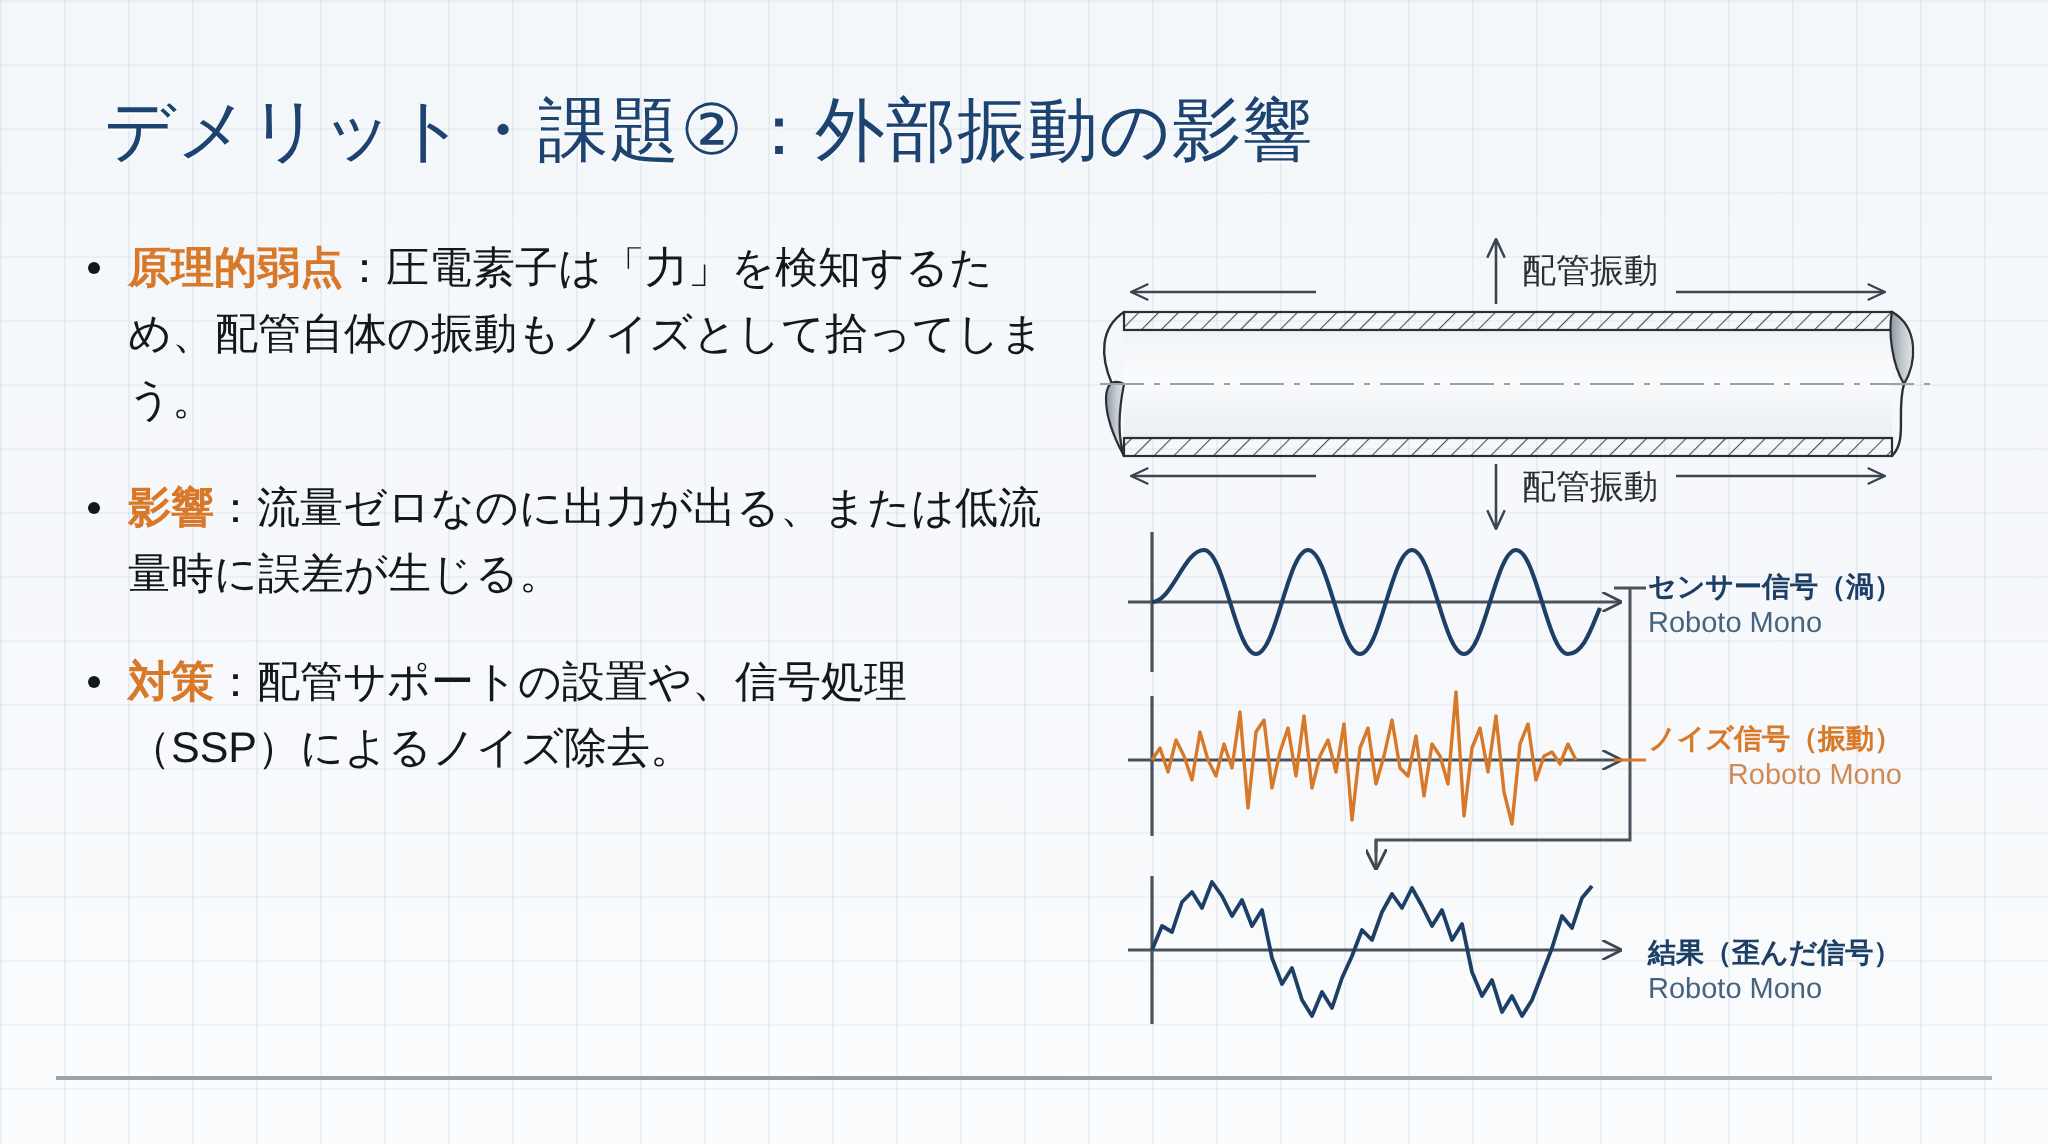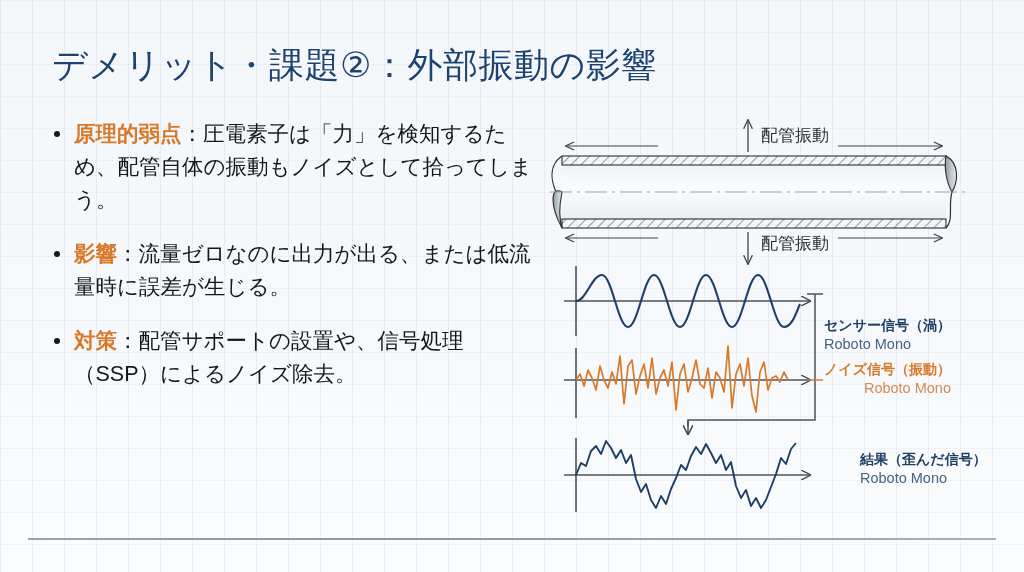--- a/index.html
+++ b/index.html
@@ -30,21 +30,21 @@
     font-size: 35px;
     font-weight: normal;
     color: #1d4470;
     letter-spacing: 0.5px;
     text-shadow: 0 1px 1px rgba(255,255,255,0.8);
     white-space: nowrap;
   }
   
   #bullets {
     position: absolute;
-    left: 48px;
+    left: 38px;
     top: 118px;
     width: 490px;
   }
   .bullet {
     position: relative;
     padding-left: 26px;
     margin-bottom: 21px;
     font-size: 21.5px;
     line-height: 33px;
     color: #14181d;
@@ -85,23 +85,23 @@
   .legend .l2 {
     font-family: Liberation Sans, sans-serif;
     font-size: 14.5px;
     line-height: 19px;
   }
   .legend.navy .l1 { color: #1d3f66; }
   .legend.navy .l2 { color: #46637f; }
   .legend.orange .l1 { color: #d8792a; }
   .legend.orange .l2 { color: #d08b55; }
 
-  #legend-sensor { left: 824px; top: 284px; margin-top: 32px; }
+  #legend-sensor { left: 824px; top: 284px; }
   #legend-noise  { left: 824px; top: 360px; text-align: right; }
-  #legend-result { left: 824px; top: 450px; margin-left: 36px; }
+  #legend-result { left: 824px; top: 467px; }
 
   
   .vib-label {
     position: absolute;
     font-size: 17px;
     color: #2b2f35;
     white-space: nowrap;
   }
   #vib-top    { left: 761px; top: 124px; }
   #vib-bottom { left: 761px; top: 232px; }

